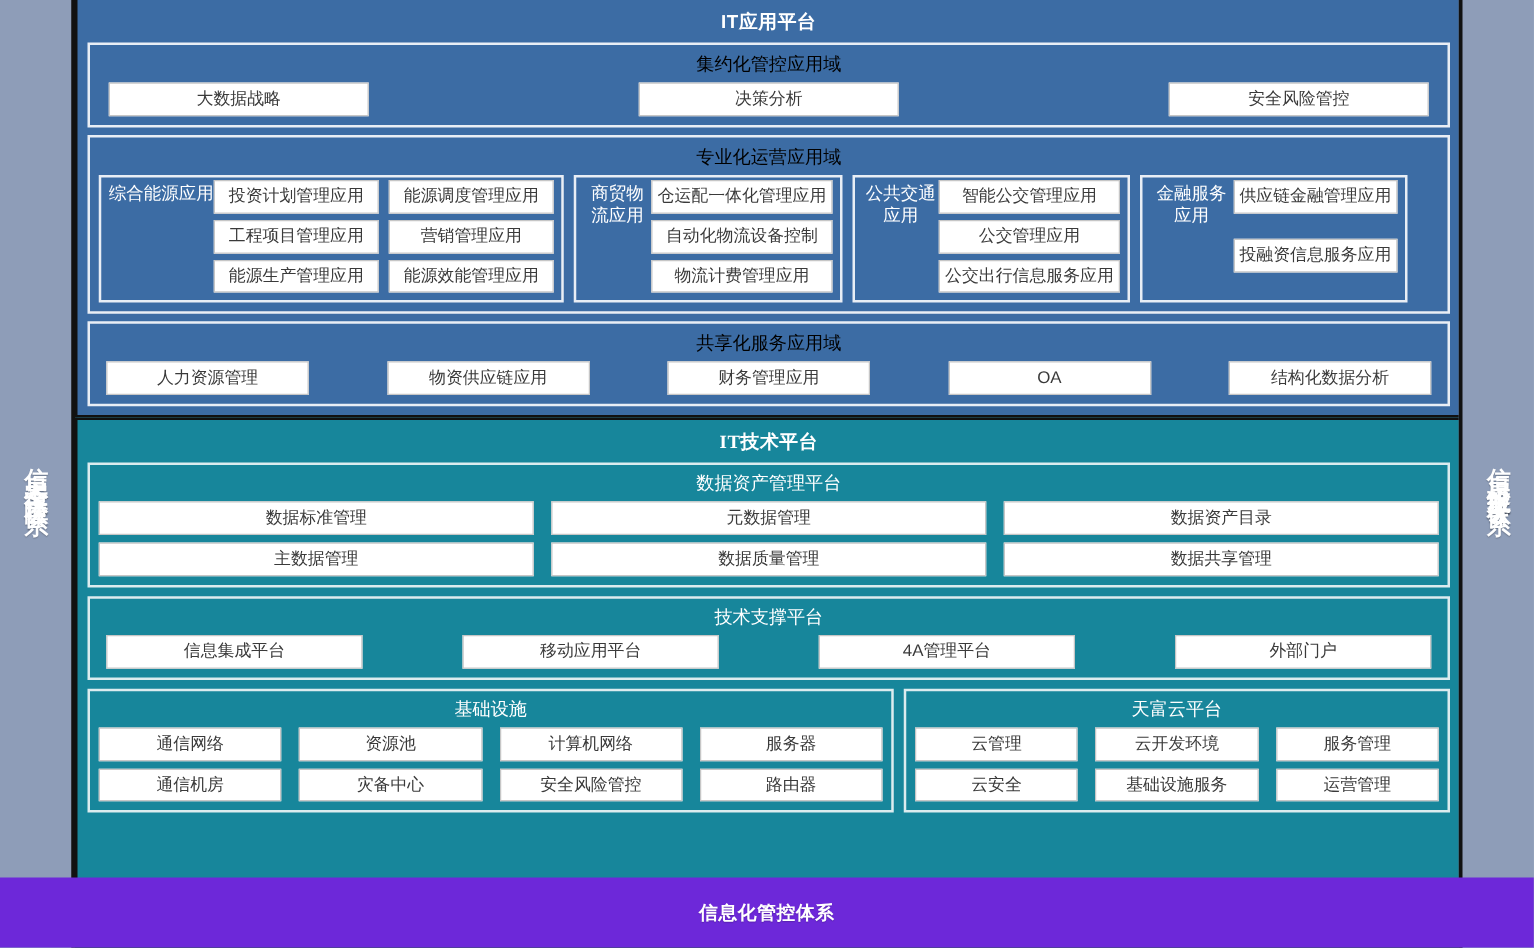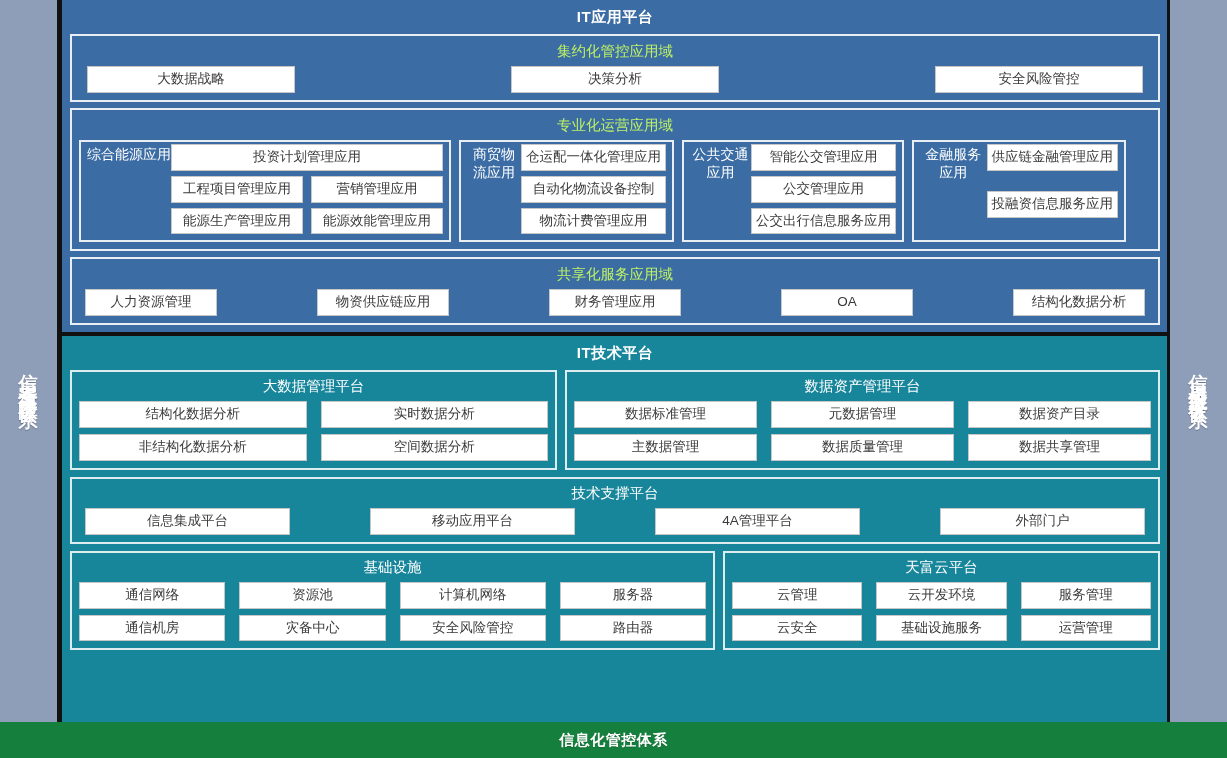--- a/index.html
+++ b/index.html
@@ -60,21 +60,21 @@
     letter-spacing:.5px;
   }
   .domain{
     border:2px solid #e9eef5;
     box-sizing:border-box;
     margin-bottom:6px;
     padding:4px 7px 7px 7px;
   }
   .domain:last-child{margin-bottom:0;}
   .domain-title{
-    color:#bef264;font-size:14.5px;text-align:center;
+    color:#000000;font-size:14.5px;text-align:center;
     padding:2px 0 5px 0;
   }
   .chip-row{display:flex;gap:0;justify-content:space-between;align-items:center;}
   .chip{
     background:#ffffff;
     border:1px solid #c6c6c6;
     color:#3a3a3a;
     font-size:13.5px;
     text-align:center;
     padding:5px 4px;
@@ -100,31 +100,31 @@
   }
   .sg-grid{display:flex;flex-direction:column;gap:5px;flex:1;}
   .sg-line{display:flex;gap:8px;justify-content:center;}
   .sg-line .chip{flex:1;}
   .sg-energy{flex:0 0 372px;}
   .sg-trade{flex:0 0 215px;}
   .sg-transit{flex:0 0 222px;}
   .sg-finance{flex:0 0 214px;}
   
   .row-shared{display:flex;justify-content:space-between;padding:0 6px;}
-  .row-shared .chip{width:132px;}
+  .row-shared .chip{width:162px;}
   
   .tech-platform{
     background:#17869b;
     border:2px solid #111;
     box-sizing:border-box;
     padding:0 8px 8px 8px;
     display:flex;flex-direction:column;
     flex:1;
   }
-  .tech-platform .platform-title{padding:8px 0 7px 0;}
+  .tech-platform .platform-title{padding:8px 0 7px 0;font-family:Liberation Serif, serif;}
   .tgroup{
     border:2px solid #dcecef;
     box-sizing:border-box;
     padding:3px 7px 7px 7px;
     margin-bottom:7px;
   }
   .tgroup:last-child{margin-bottom:0;}
   .tgroup-title{color:#ffffff;font-size:14.5px;text-align:center;padding:2px 0 5px 0;}
   .trow-2col{display:flex;gap:8px;}
   .tcol{
@@ -145,23 +145,23 @@
   
   .footer{
     background:#8e9db8;
     color:#ffffff;font-weight:bold;font-size:15px;
     text-align:center;
     padding:14px 0 16px 0;
     letter-spacing:.5px;
     text-shadow:0 1px 1px rgba(0,0,0,.2);
   }
   .footer-wrap{
-    position:absolute;left:0;right:0;bottom:0;height:36px;
+    position:absolute;left:0;right:0;bottom:0;height:56px;
     display:flex;align-items:center;justify-content:center;
-    background:#15803d;z-index:4;
+    background:#6d28d9;z-index:4;
   }
 </style>
 </head>
 <body>
 
 <div class="frame">
 
   <div class="rail left">
     <span class="rail-text">信息安全保障体系</span>
   </div>
@@ -186,20 +186,21 @@
 
       <div class="domain">
         <div class="domain-title">专业化运营应用域</div>
         <div class="subgroups">
 
           <div class="subgroup sg-energy">
             <div class="subgroup-title">综合能源应用</div>
             <div class="sg-grid">
               <div class="sg-line">
                 <div class="chip">投资计划管理应用</div>
+                <div class="chip">能源调度管理应用</div>
               </div>
               <div class="sg-line">
                 <div class="chip">工程项目管理应用</div>
                 <div class="chip">营销管理应用</div>
               </div>
               <div class="sg-line">
                 <div class="chip">能源生产管理应用</div>
                 <div class="chip">能源效能管理应用</div>
               </div>
             </div>
@@ -262,31 +263,20 @@
           <div class="chip">OA</div>
           <div class="chip">结构化数据分析</div>
         </div>
       </div>
     </section>
 
     <section class="tech-platform">
       <div class="platform-title">IT技术平台</div>
 
       <div class="trow-2col" style="margin-bottom:7px;">
-        <div class="tcol bigdata">
-          <div class="tgroup-title">大数据管理平台</div>
-          <div class="tline">
-            <div class="chip">结构化数据分析</div>
-            <div class="chip">实时数据分析</div>
-          </div>
-          <div class="tline">
-            <div class="chip">非结构化数据分析</div>
-            <div class="chip">空间数据分析</div>
-          </div>
-        </div>
         <div class="tcol assets">
           <div class="tgroup-title">数据资产管理平台</div>
           <div class="tline">
             <div class="chip">数据标准管理</div>
             <div class="chip">元数据管理</div>
             <div class="chip">数据资产目录</div>
           </div>
           <div class="tline">
             <div class="chip">主数据管理</div>
             <div class="chip">数据质量管理</div>

